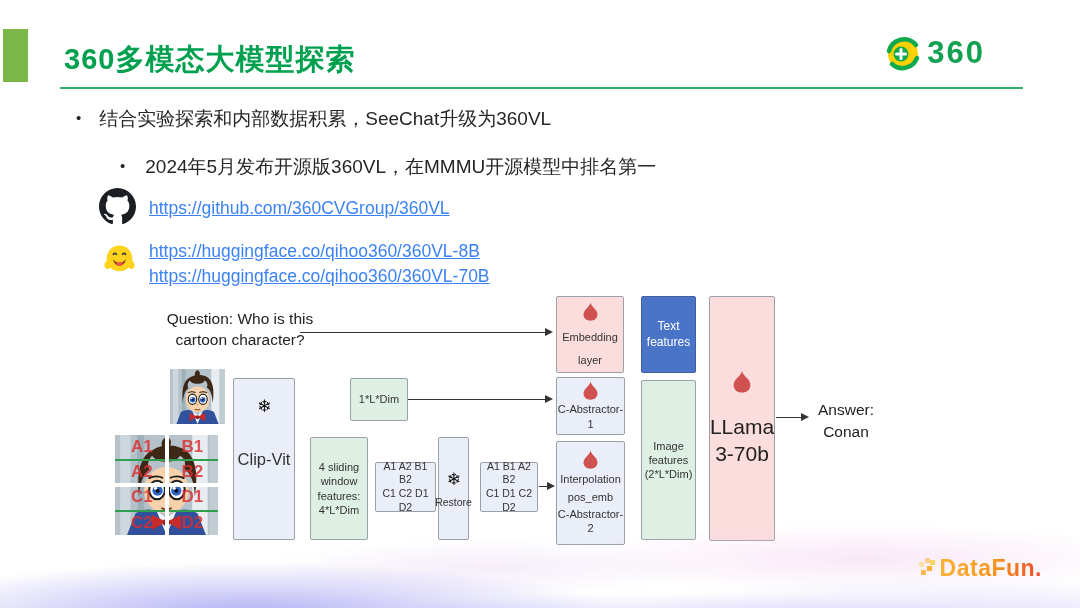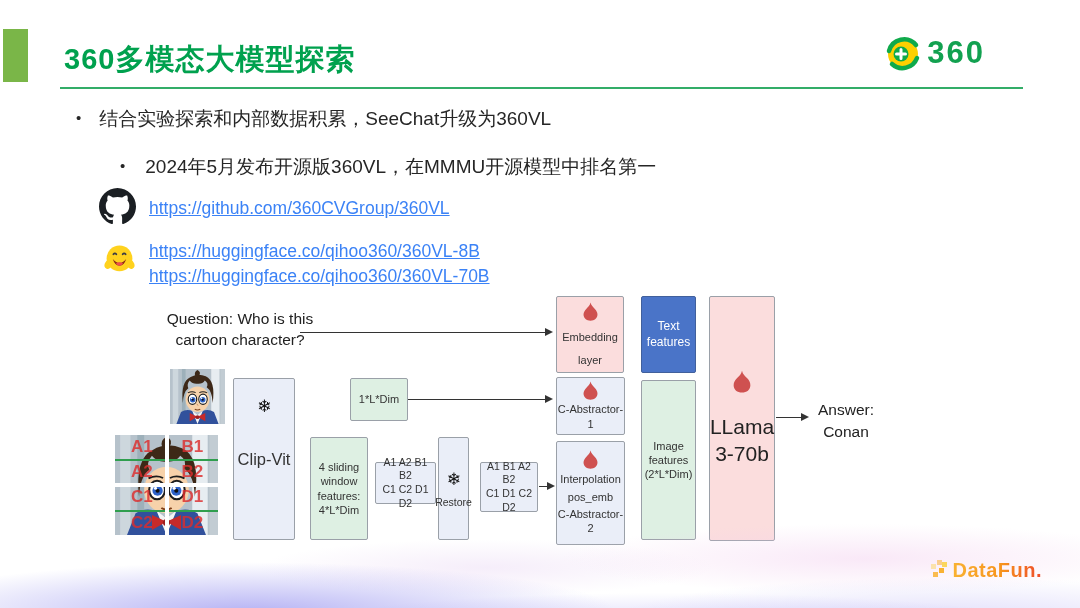--- a/index.html
+++ b/index.html
@@ -45,21 +45,21 @@
             font-size:15.5px;color:#222;line-height:1.4;}
 
   .arrow{position:absolute;height:0;border-top:1.6px solid #333;}
   .arrow::after{content:"";position:absolute;right:-7px;top:-5px;width:0;height:0;
     border-left:8px solid #333;border-top:4.2px solid transparent;border-bottom:4.2px solid transparent;}
 
   
   .bx-clipvit{left:233px;top:378px;width:62px;height:162px;justify-content:flex-start;padding-top:16px;gap:32px;font-size:16.5px;}
   .bx-1ldim{left:310px;top:378px;width:58px;height:43px;margin-left:40px;}
   .bx-sliding{left:310px;top:437px;width:58px;height:103px;padding:2px;}
-  .bx-tok1{left:375px;top:462px;width:61px;height:42px;font-size:10.5px;}
+  .bx-tok1{left:375px;top:462px;width:61px;height:50px;font-size:10.5px;}
   .bx-restore{left:438px;top:437px;width:31px;height:103px;gap:6px;padding:0 1px;font-size:10.5px;}
   .bx-tok2{left:480px;top:462px;width:58px;height:50px;font-size:10.5px;}
   .bx-embed{left:556px;top:296px;width:68px;height:77px;gap:9px;}
   .bx-textfeat{left:641px;top:296px;width:55px;height:77px;font-size:12px;}
   .bx-cabs1{left:556px;top:377px;width:69px;height:58px;gap:2px;}
   .bx-interp{left:556px;top:441px;width:69px;height:104px;gap:3px;}
   .bx-imgfeat{left:641px;top:380px;width:55px;height:160px;}
   .bx-llama{left:709px;top:296px;width:66px;height:245px;gap:20px;font-size:21px;color:#222;}
   .bx-llama .flame{width:18px;height:23px;}
 
@@ -78,21 +78,21 @@
   .bottom-wave{position:absolute;left:0;right:0;bottom:0;height:90px;pointer-events:none;background:
      radial-gradient(55% 90% at 23% 105%, rgba(120,115,235,.55), rgba(120,115,235,0) 62%),
      radial-gradient(60% 80% at 62% 135%, rgba(135,128,240,.42), rgba(135,128,240,0) 65%),
      radial-gradient(45% 70% at 88% 115%, rgba(150,140,240,.30), rgba(160,140,240,0) 70%),
      radial-gradient(40% 55% at 80% 45%, rgba(242,205,238,.45), rgba(242,205,238,0) 70%),
      radial-gradient(30% 45% at 45% 55%, rgba(236,220,245,.5), rgba(236,220,245,0) 70%);}
   .datafun{position:absolute;right:38px;bottom:26px;display:flex;align-items:center;}
   .datafun-pixels{position:relative;width:5px;height:5px;background:#f9b233;margin-right:8px;
      box-shadow:-6px 4px 0 rgba(249,178,51,.85), 3px -6px 0 rgba(251,211,77,.9),
                 -8px -4px 0 rgba(251,211,77,.45), -2px -8px 0 rgba(249,178,51,.55);}
-  .datafun-text{font-size:20px;font-weight:bold;letter-spacing:.5px;
+  .datafun-text{font-size:23px;font-weight:bold;letter-spacing:.5px;
      background:linear-gradient(90deg,#f9b233,#f7941d 55%,#ee4b2b);
      -webkit-background-clip:text;background-clip:text;color:transparent;
      -webkit-text-fill-color:transparent;}
 </style>
 </head>
 <body>
 
 <svg width="0" height="0" style="position:absolute">
   <defs>
     <g id="conan">

